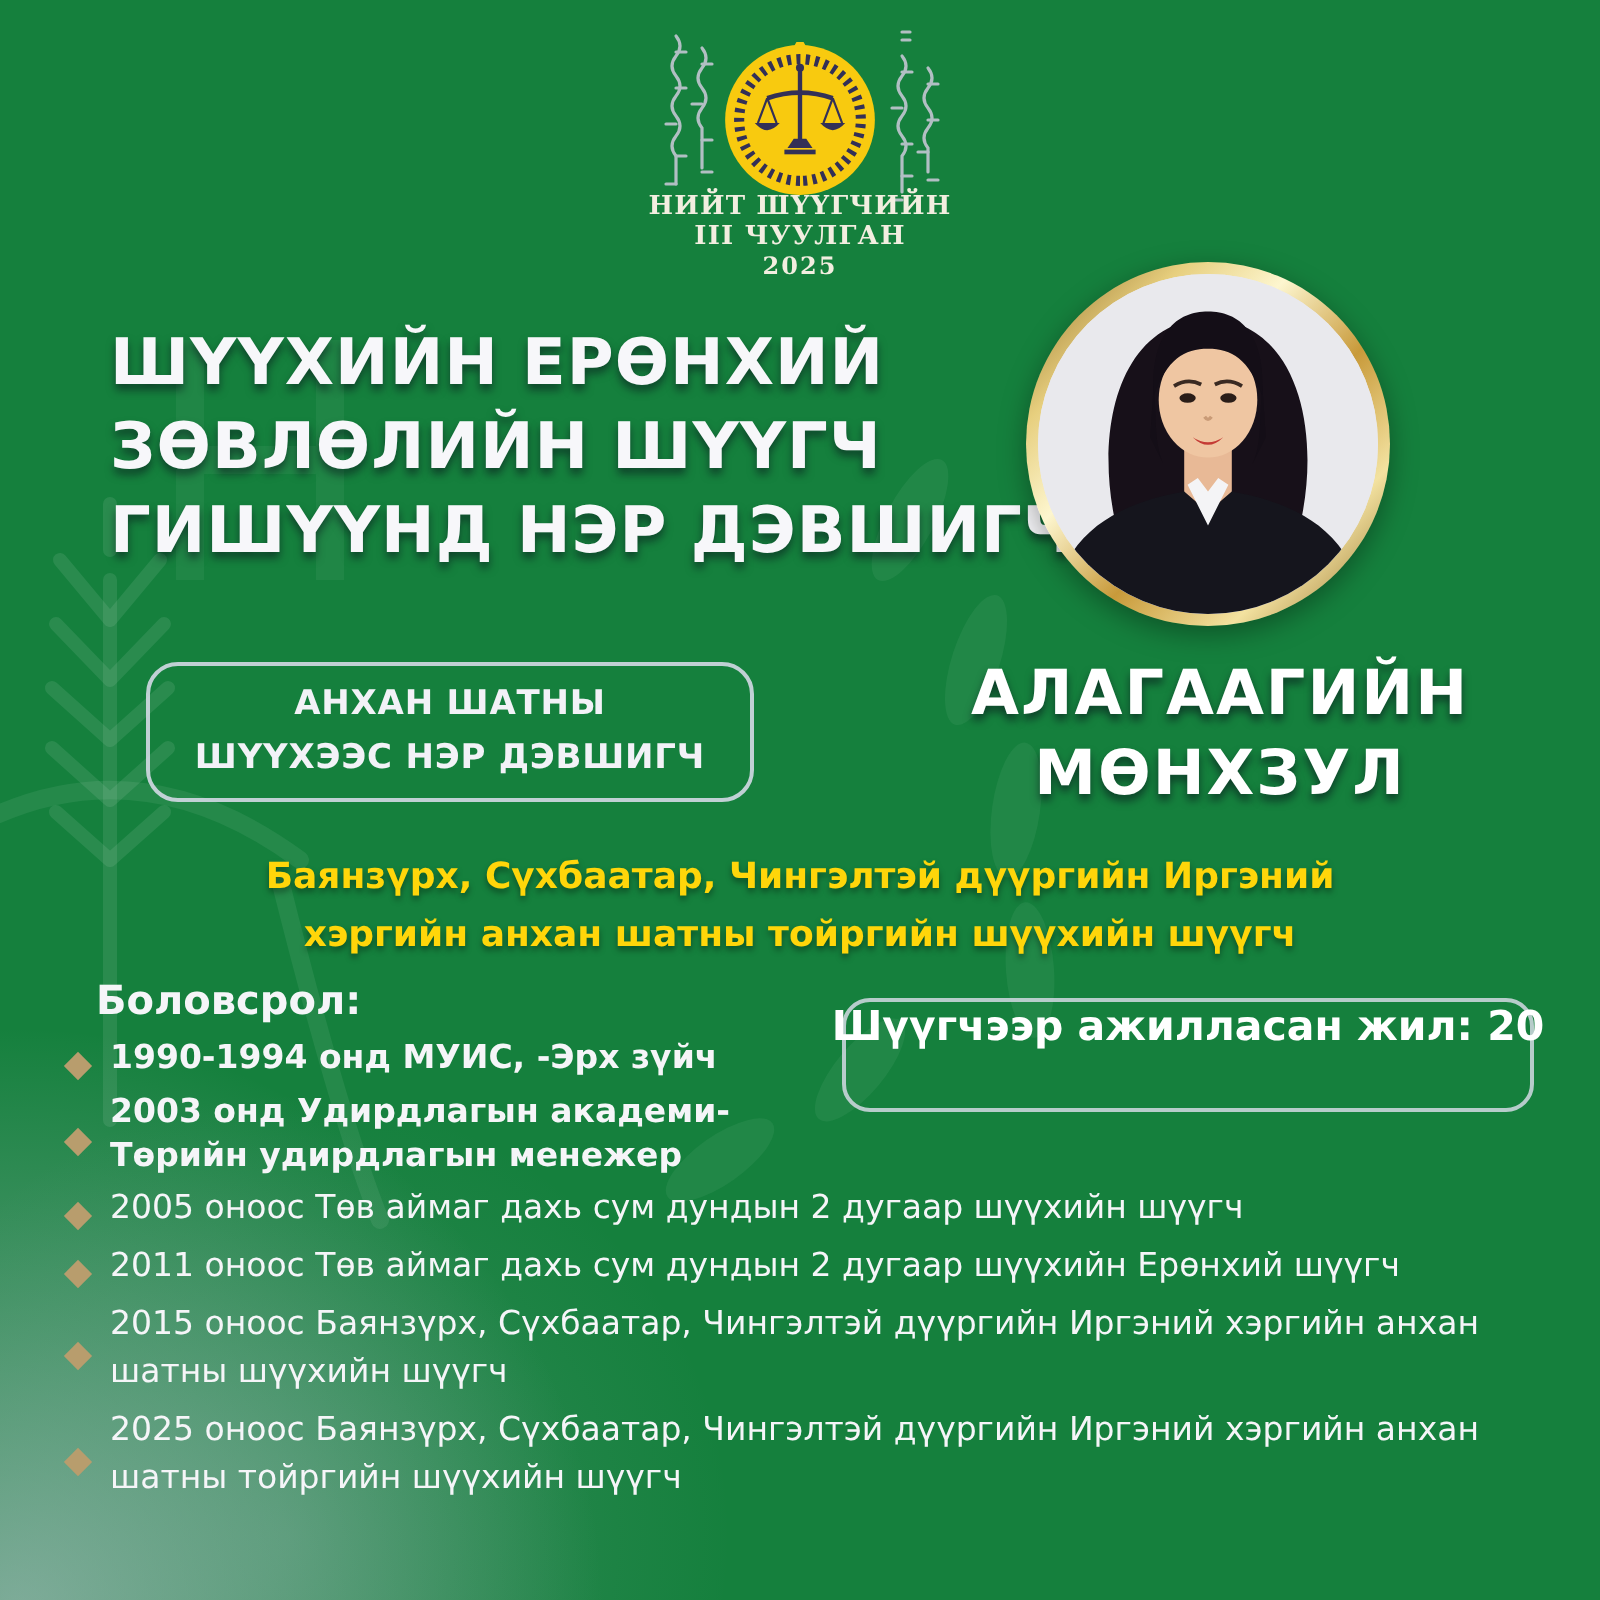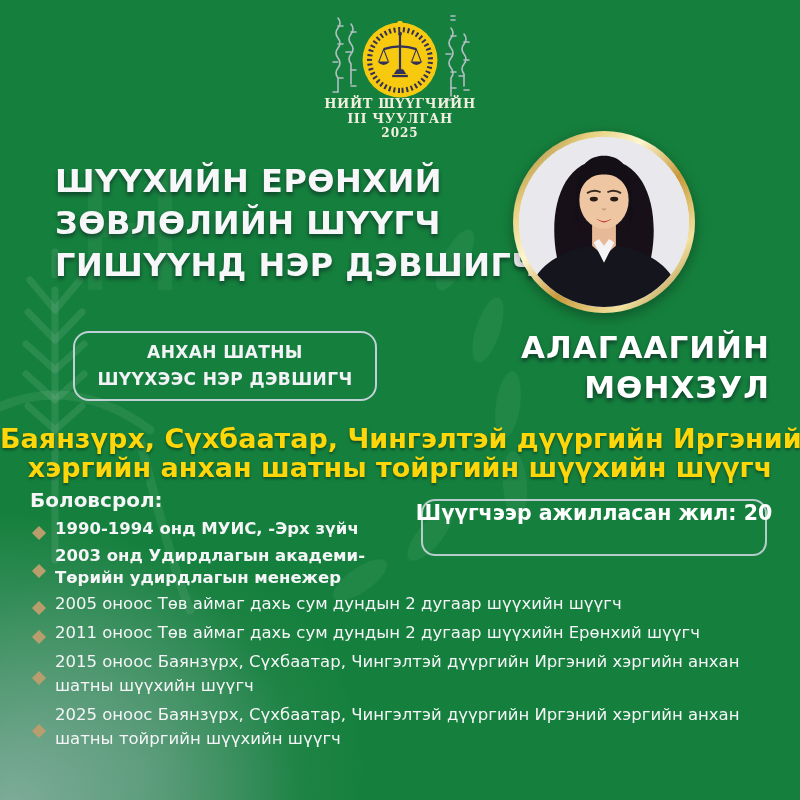--- a/index.html
+++ b/index.html
@@ -32,32 +32,32 @@
       background:linear-gradient(135deg,#8a6420 0%,#e7cf7e 22%,#fdf6cf 38%,#c89a3a 58%,#f3e2a0 78%,#8a6420 100%);
       box-shadow:0 4px 14px rgba(0,0,0,.35);display:flex;align-items:center;justify-content:center;}
   .portrait-inner{width:170px;height:170px;border-radius:50%;overflow:hidden;background:#e9e9ed;}
 
   
   .badge{position:absolute;left:73px;top:331px;width:300px;height:66px;border:2px solid rgba(222,222,238,.85);
          border-radius:16px;display:flex;flex-direction:column;align-items:center;justify-content:center;
          color:#f2f2f7;font-weight:700;font-size:17px;line-height:27px;letter-spacing:.4px;white-space:nowrap;}
 
   
-  .name{position:absolute;left:450px;top:327px;width:320px;text-align:right;color:#ffffff;
+  .name{position:absolute;left:450px;top:327px;width:320px;text-align:center;color:#ffffff;
         font-weight:700;font-size:31px;line-height:40px;letter-spacing:1px;
         text-shadow:0 3px 4px rgba(8,8,24,.55);white-space:nowrap;}
 
   
   .jurisdiction{position:absolute;left:0;top:424px;width:800px;text-align:center;color:#ffd60a;
-        font-weight:700;font-size:27px;line-height:29px;white-space:nowrap;
+        font-weight:700;font-size:18px;line-height:29px;white-space:nowrap;
         text-shadow:0 2px 3px rgba(0,0,0,.4);}
 
   
   .edu{position:absolute;left:30px;top:488px;width:380px;color:#f5f5f8;}
-  .edu-head{font-weight:700;font-size:20px;margin-left:0;margin-bottom:6px;}
+  .edu-head{font-weight:700;font-size:20px;margin-left:18px;margin-bottom:6px;}
   .li-row{display:flex;align-items:center;margin-bottom:4px;}
   .diamond{flex:0 0 auto;width:10px;height:10px;background:#b89d6d;transform:rotate(45deg);
            margin:7px 11px 0 4px;}
   .edu .li-text{font-weight:700;font-size:16.5px;line-height:22.5px;max-width:350px;}
 
   
   .exp-box{position:absolute;left:421px;top:499px;width:342px;height:53px;border:2px solid rgba(222,222,238,.8);
            border-radius:14px;display:flex;align-items:flex-start;justify-content:center;color:#ffffff;
            font-weight:700;font-size:20.5px;white-space:nowrap;}
 

